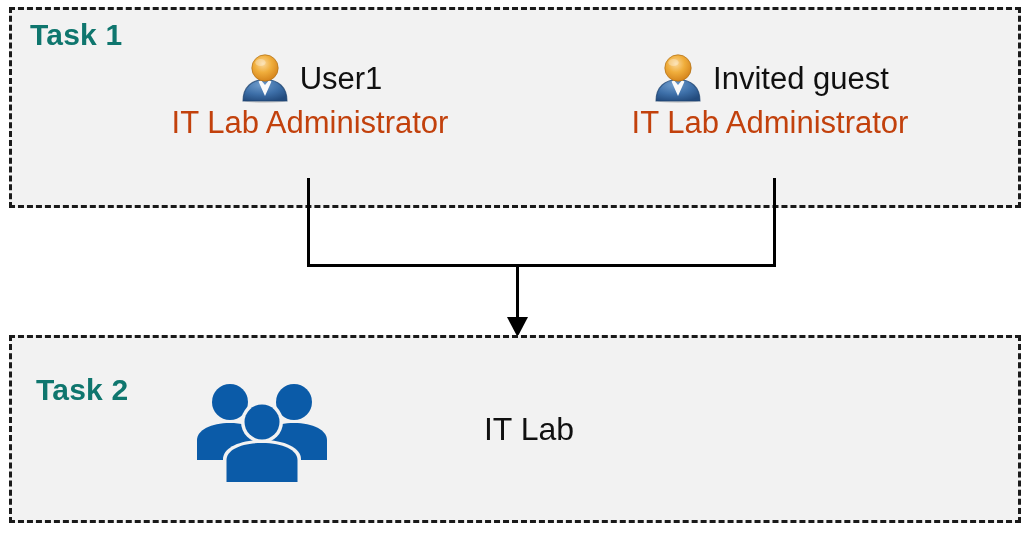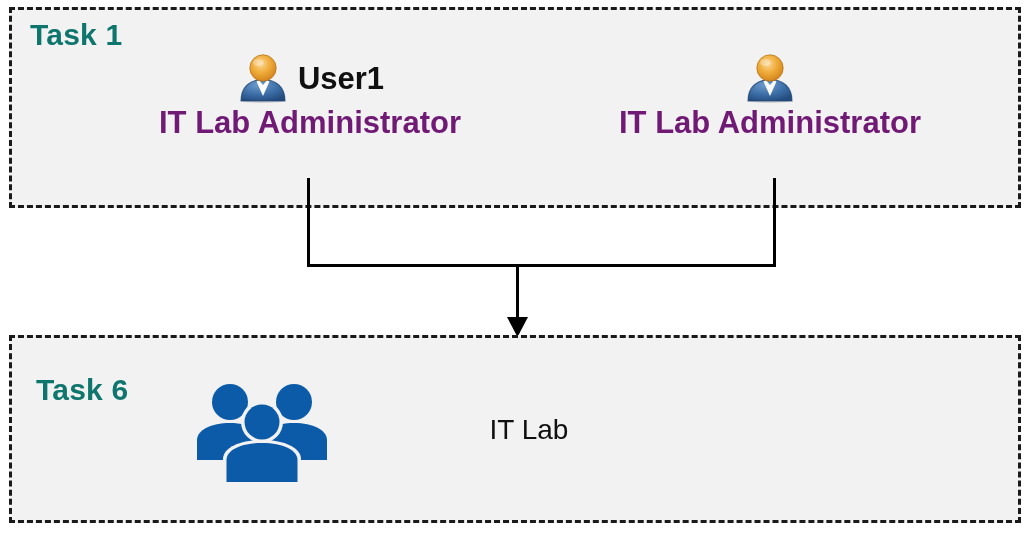--- a/index.html
+++ b/index.html
@@ -53,40 +53,39 @@
     white-space: nowrap;
   }
   #task1-label { left: 30px; top: 18px; }
   #task2-label { left: 36px; top: 373px; }
 
   
   .actor {
     position: absolute;
     text-align: center;
     white-space: nowrap;
-    font-weight: bold;
   }
   #actor-user1  { left: 120px; top: 52px; width: 380px; }
   #actor-guest  { left: 580px; top: 52px; width: 380px; }
 
   .actor-top-row {
     display: flex;
     align-items: center;
     justify-content: center;
     gap: 8px;
     height: 52px;
   }
   .actor-name {
     font-size: 31px;
     color: #101010;
     line-height: 1;
   }
   .actor-role {
     font-size: 31px;
-    color: #701a75;
+    color: #c2410c;
     line-height: 1.12;
     margin-top: 2px;
   }
 
   .person-icon { display: block; width: 54px; height: 52px; flex: 0 0 auto; }
 
   
   #group-content {
     position: absolute;
     left: 195px;
@@ -94,21 +93,21 @@
     width: 520px;
     display: flex;
     align-items: center;
     justify-content: flex-start;
     gap: 0px;
   }
   .group-icon { display: block; width: 134px; height: 104px; flex: 0 0 auto; }
   #group-label {
     flex: 1 1 auto;
     text-align: center;
-    font-size: 28px;
+    font-size: 32px;
     color: #101010;
     line-height: 1.18;
     padding-left: 14px;
   }
 
   
   #connector {
     position: absolute;
     left: 0; top: 0;
     width: 1028px;
@@ -169,40 +168,41 @@
           </radialGradient>
         </defs>
         <ellipse cx="27" cy="48.5" rx="21" ry="2.6" fill="#000000" opacity="0.13"></ellipse>
         <path d="M5 49 C5 35 14 27.5 27 27.5 C40 27.5 49 35 49 49 Z" fill="url(#bodyGrad2)"></path>
         <path d="M5 49 C5 35 14 27.5 27 27.5 C40 27.5 49 35 49 49 Z" fill="none" stroke="#1F4470" stroke-width="1.1" opacity="0.75"></path>
         <path d="M20.5 29.5 L27 44 L33.5 29.5 L31 28.2 L27 33 L23 28.2 Z" fill="#FAFAFA"></path>
         <circle cx="27" cy="16" r="13.2" fill="url(#headGrad2)"></circle>
         <circle cx="27" cy="16" r="13.2" fill="none" stroke="#B06F12" stroke-width="1" opacity="0.7"></circle>
         <ellipse cx="22.5" cy="10.5" rx="5.2" ry="3.6" fill="#FFFFFF" opacity="0.30"></ellipse>
       </svg>
+      <span class="actor-name">Invited guest</span>
     </div>
     <div class="actor-role">IT Lab Administrator</div>
   </div>
 
   <svg id="connector" viewBox="0 0 1028 534">
 
     <path d="M308.5 178 L308.5 265.5" stroke="#000000" stroke-width="3" fill="none"></path>
 
     <path d="M774.5 178 L774.5 265.5" stroke="#000000" stroke-width="3" fill="none"></path>
 
     <path d="M307 265.5 L776 265.5" stroke="#000000" stroke-width="3" fill="none"></path>
 
     <path d="M517.5 265 L517.5 322" stroke="#000000" stroke-width="3" fill="none"></path>
 
     <path d="M517.5 337 L507 317 L528 317 Z" fill="#000000"></path>
   </svg>
 
   <div id="task2-box" class="task-box"></div>
 
-  <div id="task2-label" class="task-label">Task 6</div>
+  <div id="task2-label" class="task-label">Task 2</div>
 
   <div id="group-content">
     <svg class="group-icon" viewBox="0 0 134 104">
 
       <circle cx="35" cy="24" r="18" fill="#0B5BA8"></circle>
       <path d="M2 82 L2 62 C2 52 16 45 35 45 C54 45 68 52 68 62 L68 82 Z" fill="#0B5BA8"></path>
 
       <circle cx="99" cy="24" r="18" fill="#0B5BA8"></circle>
       <path d="M66 82 L66 62 C66 52 80 45 99 45 C118 45 132 52 132 62 L132 82 Z" fill="#0B5BA8"></path>
 

